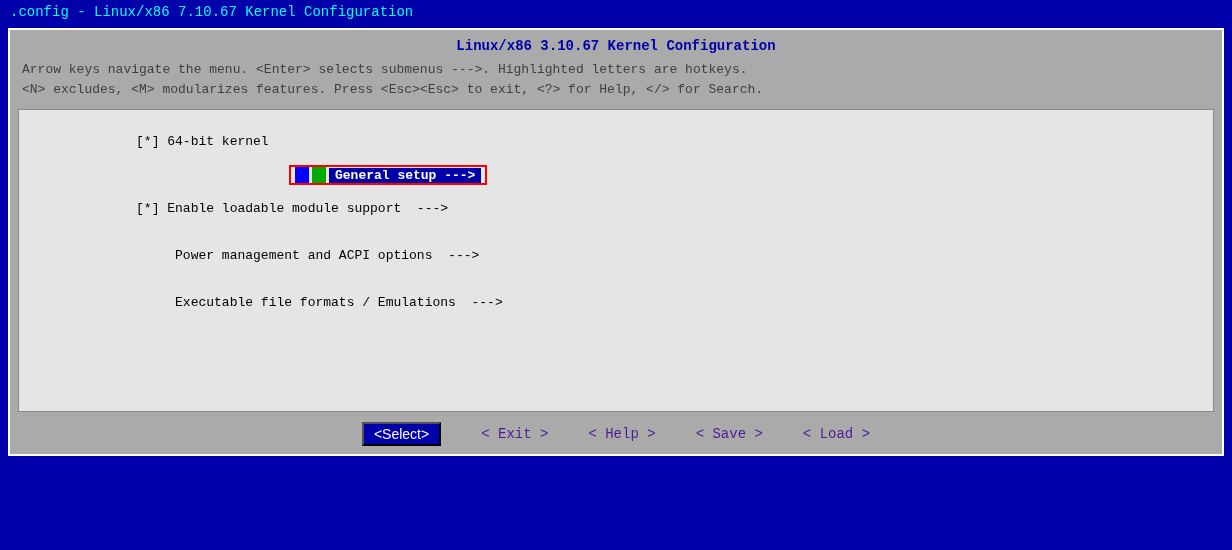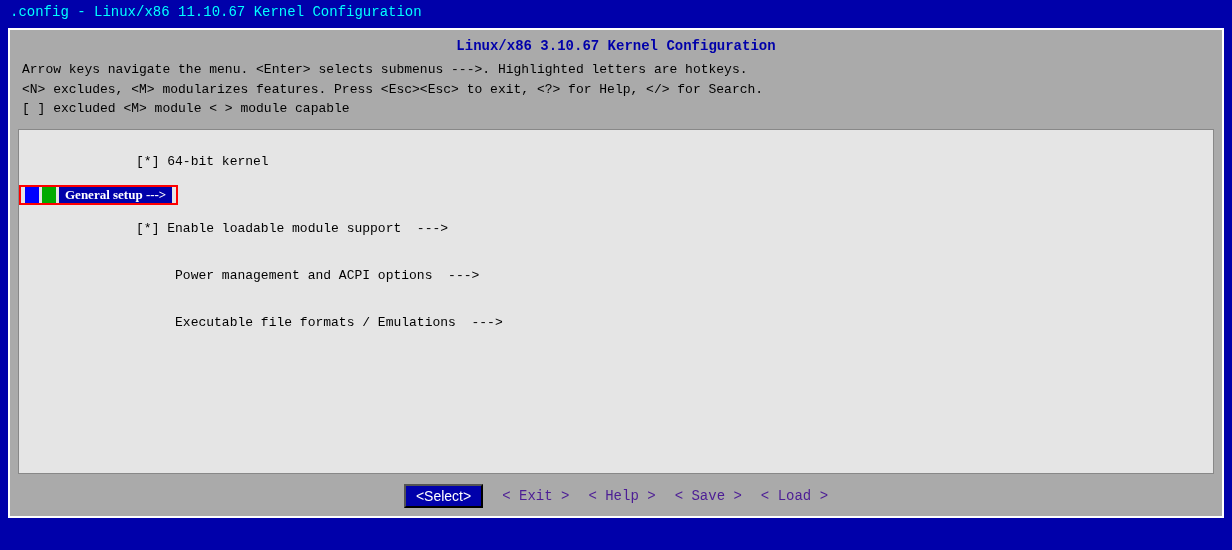--- a/index.html
+++ b/index.html
@@ -15,37 +15,37 @@
       background: #0000aa;
       color: #00ffff;
       padding: 4px 10px;
       font-size: 14px;
       white-space: nowrap;
     }
     #main-container {
       margin: 4px 8px;
       background: #aaaaaa;
       border: 2px solid #ffffff;
-      height: 490px;
+      height: 428px;
       display: flex;
       flex-direction: column;
     }
     #header-section {
       background: #aaaaaa;
       padding: 8px 12px 6px 12px;
     }
     #header-title {
       text-align: center;
       color: #0000aa;
       font-weight: bold;
       font-size: 14px;
       margin-bottom: 6px;
     }
     #header-info {
-      color: #000000;
+      color: #404040;
       font-size: 13px;
       line-height: 1.5;
     }
     #menu-area {
       flex: 1;
       background: #e5e5e5;
       border: 1px solid #888888;
       margin: 4px 8px;
       padding: 8px 0;
       overflow: hidden;
@@ -78,60 +78,59 @@
       height: 16px;
       background: #0000ff;
       margin-right: 3px;
       vertical-align: middle;
     }
     #bottom-bar {
       background: #aaaaaa;
       padding: 6px 0 8px 0;
       display: flex;
       justify-content: center;
-      gap: 19px;
+      gap: 40px;
       align-items: center;
     }
     .bottom-btn {
       color: #4c1d95;
       font-size: 14px;
       cursor: pointer;
     }
     .bottom-btn-selected {
       background: #0000aa;
       color: #ffffff;
       padding: 2px 10px;
       font-size: 14px;
       cursor: pointer;
     }
   </style>
 </head>
 <body>
 
 <div id="title-bar">
-  <span>.config - Linux/x86 11.10.67 Kernel Configuration</span>
+  <span>.config - Linux/x86 7.10.67 Kernel Configuration</span>
 </div>
 
 <div id="main-container">
   <div id="header-section">
     <div id="header-title">Linux/x86 3.10.67 Kernel Configuration</div>
     <div id="header-info">
       <div>Arrow keys navigate the menu.  &lt;Enter&gt; selects submenus ---&gt;.  Highlighted letters are hotkeys.</div>
       <div>&lt;N&gt; excludes, &lt;M&gt; modularizes features.  Press &lt;Esc&gt;&lt;Esc&gt; to exit, &lt;?&gt; for Help, &lt;/&gt; for Search.</div>
-      <div>[ ] excluded  &lt;M&gt; module  &lt; &gt; module capable</div>
     </div>
   </div>
 
   <div id="menu-area">
 
     <div class="menu-item">
       <span>&nbsp;&nbsp;&nbsp;&nbsp;&nbsp;&nbsp;&nbsp;&nbsp;&nbsp;[*] 64-bit kernel</span>
     </div>
 
-    <div style="display:flex; align-items:flex-start;  font-family: Liberation Serif, serif;">
+    <div style="display:flex; align-items:flex-start; margin-left: 270px;">
       <div class="selected-border">
         <span class="blue-block"></span>
         <span class="green-block"></span>
         <span style="background:#0000aa; color:#ffffff; font-weight:bold; font-size:13px; padding: 0 6px;">General setup  ---&gt;</span>
       </div>
     </div>
 
     <div class="menu-item">
       <span>&nbsp;&nbsp;&nbsp;&nbsp;&nbsp;&nbsp;&nbsp;&nbsp;&nbsp;[*] Enable loadable module support  ---&gt;</span>
     </div>

